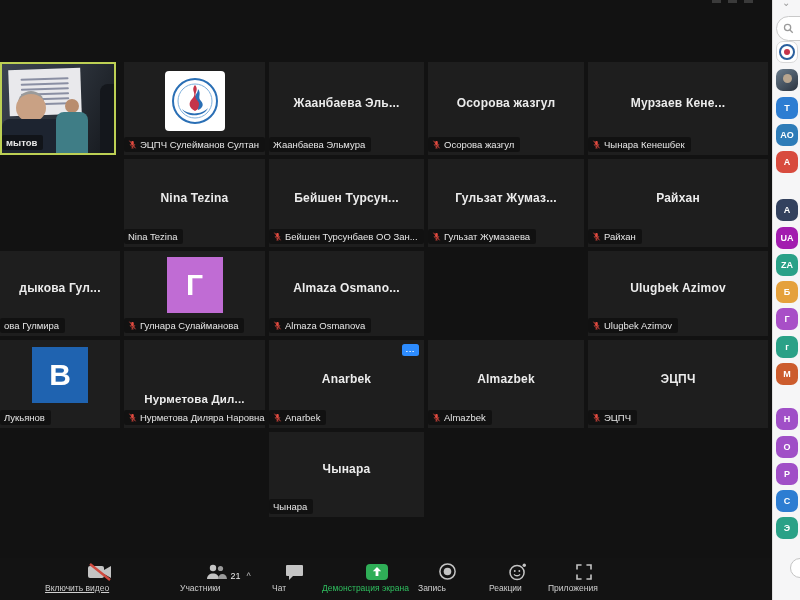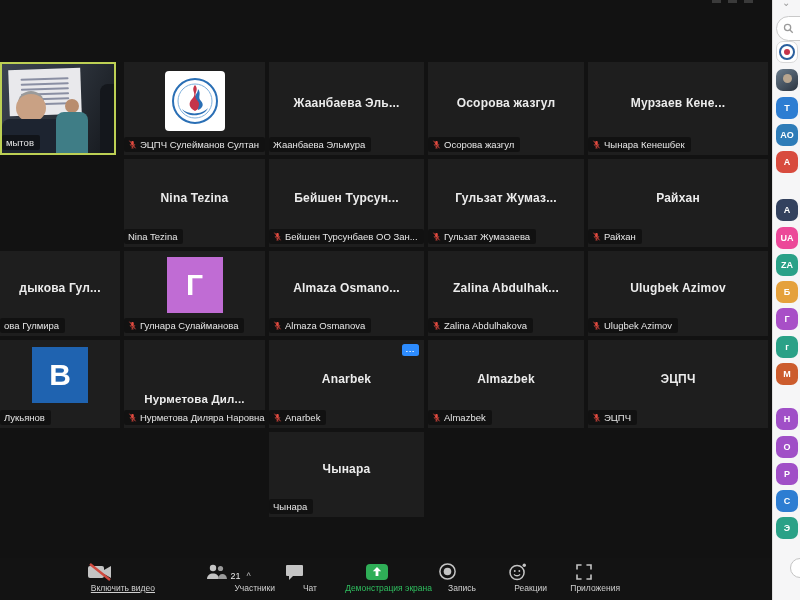--- a/index.html
+++ b/index.html
@@ -36,39 +36,39 @@
   .sb-av{position:absolute;left:3px;width:22px;height:22px;border-radius:7px;color:#fff;
     display:flex;align-items:center;justify-content:center;font-size:9px;font-weight:bold;}
   .sb-search{position:absolute;left:3px;top:16px;width:40px;height:25px;border-radius:13px;
     background:#fff;border:1px solid #c9c9c9;box-sizing:border-box;display:flex;
     align-items:center;padding-left:6px;}
   .sb-chevron{position:absolute;left:9px;top:-3px;color:#9a9a9a;font-size:10px;}
   .sb-fab{position:absolute;left:17px;top:558px;width:18px;height:18px;border-radius:50%;
     background:#fff;border:1px solid #c4c4c4;}
   
   #toolbar{position:absolute;left:0;top:558px;width:772px;height:42px;background:#131313;}
-  .tbtn{position:absolute;top:4px;text-align:right;color:#cfcfcf;cursor:pointer;}
+  .tbtn{position:absolute;top:4px;text-align:left;color:#cfcfcf;cursor:pointer;}
   .tbtn .ico{height:19px;display:flex;align-items:flex-end;justify-content:center;}
   .tbtn .lbl{font-size:8.5px;margin-top:2px;color:#cfcfcf;white-space:nowrap;}
   .tbtn.green .lbl{color:#2fbf5f;}
   .pcount{font-size:9px;color:#e8e8e8;vertical-align:top;margin-left:2px;}
   .pcaret{font-size:9px;color:#bdbdbd;margin-left:6px;vertical-align:top;}
 </style>
 </head>
 <body>
 
 <div id="screen">
 
   <div id="zoomwin">
 
     <div class="winctl" style="left:712px;"></div>
     <div class="winctl" style="left:728px;"></div>
     <div class="winctl" style="left:744px;"></div>
 
-    <div class="tile active" style="left:0;top:62px;width:116px;height:93px;">
+    <div class="tile active" style="left:0;top:62px;width:116px;height:93px;font-weight:bold;">
       <div style="position:absolute;inset:0;background:linear-gradient(115deg,#3c4450 0%,#2a3038 55%,#15181d 100%);"></div>
       <div class="banner">
           <i></i>
           <i></i>
           <i></i>
           <i></i>
           <i></i>
           <i></i>
         </div>
       <div class="p-head" style="left:14px;top:30px;width:30px;height:28px;background:#c9a184;box-shadow:0 -5px 0 -2px #9a9a9a;"></div>
@@ -216,33 +216,20 @@
             <svg width="9" height="11" viewBox="0 0 12 12">
               <path d="M6 1.2C5 1.2 4.3 1.9 4.3 2.8v3c0 .9.7 1.6 1.7 1.6s1.7-.7 1.7-1.6v-3C7.7 1.9 7 1.2 6 1.2z" fill="#e04a3f"></path>
               <path d="M3 5.5c0 1.7 1.3 3 3 3s3-1.3 3-3M6 8.5v2M4.5 10.7h3" stroke="#e04a3f" stroke-width="1" fill="none"></path>
               <path d="M2 1l8 10" stroke="#e04a3f" stroke-width="1.2"></path>
             </svg>
           </span>
         <span>Almaza Osmanova</span>
         </div>
     </div>
 
-    <div class="tile" style="left:428px;top:251px;width:156px;height:85px;">
-      <div class="cname">Zalina  Abdulhak...</div>
-      <div class="plabel">
-        <span class="micico">
-            <svg width="9" height="11" viewBox="0 0 12 12">
-              <path d="M6 1.2C5 1.2 4.3 1.9 4.3 2.8v3c0 .9.7 1.6 1.7 1.6s1.7-.7 1.7-1.6v-3C7.7 1.9 7 1.2 6 1.2z" fill="#e04a3f"></path>
-              <path d="M3 5.5c0 1.7 1.3 3 3 3s3-1.3 3-3M6 8.5v2M4.5 10.7h3" stroke="#e04a3f" stroke-width="1" fill="none"></path>
-              <path d="M2 1l8 10" stroke="#e04a3f" stroke-width="1.2"></path>
-            </svg>
-          </span>
-        <span>Zalina Abdulhakova</span>
-        </div>
-    </div>
 
     <div class="tile" style="left:588px;top:251px;width:180px;height:85px;">
       <div class="cname">Ulugbek Azimov</div>
       <div class="plabel">
         <span class="micico">
             <svg width="9" height="11" viewBox="0 0 12 12">
               <path d="M6 1.2C5 1.2 4.3 1.9 4.3 2.8v3c0 .9.7 1.6 1.7 1.6s1.7-.7 1.7-1.6v-3C7.7 1.9 7 1.2 6 1.2z" fill="#e04a3f"></path>
               <path d="M3 5.5c0 1.7 1.3 3 3 3s3-1.3 3-3M6 8.5v2M4.5 10.7h3" stroke="#e04a3f" stroke-width="1" fill="none"></path>
               <path d="M2 1l8 10" stroke="#e04a3f" stroke-width="1.2"></path>
             </svg>
@@ -418,21 +405,21 @@
           <circle cx="8" cy="8" r="3" fill="#c5344a"></circle>
         </svg>
     </div>
     <div class="sb-av" style="top:69px;background:linear-gradient(145deg,#6b7d8d,#2b3440);">
       <span style="display:block;width:9px;height:9px;border-radius:50%;background:#b9a68f;margin-top:-4px;"></span>
     </div>
     <div class="sb-av" style="top: 97px; background: rgb(45, 125, 210);">T</div>
     <div class="sb-av" style="top: 124px; background: rgb(46, 124, 184);">AO</div>
     <div class="sb-av" style="top: 151px; background: rgb(216, 75, 62);">A</div>
     <div class="sb-av" style="top: 199px; background: rgb(51, 65, 94);">A</div>
-    <div class="sb-av" style="top: 227px; background: #ec4899;">UA</div>
+    <div class="sb-av" style="top: 227px; background: #a21caf;">UA</div>
     <div class="sb-av" style="top: 254px; background: rgb(42, 161, 135);">ZA</div>
     <div class="sb-av" style="top: 281px; background: rgb(229, 161, 60);">Б</div>
     <div class="sb-av" style="top: 308px; background: rgb(168, 79, 199);">Г</div>
     <div class="sb-av" style="top: 336px; background: rgb(42, 161, 135);">г</div>
     <div class="sb-av" style="top: 363px; background: rgb(204, 92, 45);">М</div>
     <div class="sb-av" style="top: 408px; background: rgb(160, 79, 199);">Н</div>
     <div class="sb-av" style="top: 436px; background: rgb(160, 79, 199);">О</div>
     <div class="sb-av" style="top: 463px; background: rgb(160, 79, 199);">Р</div>
     <div class="sb-av" style="top: 490px; background: rgb(45, 125, 210);">С</div>
     <div class="sb-av" style="top: 517px; background: rgb(42, 161, 135);">Э</div>

